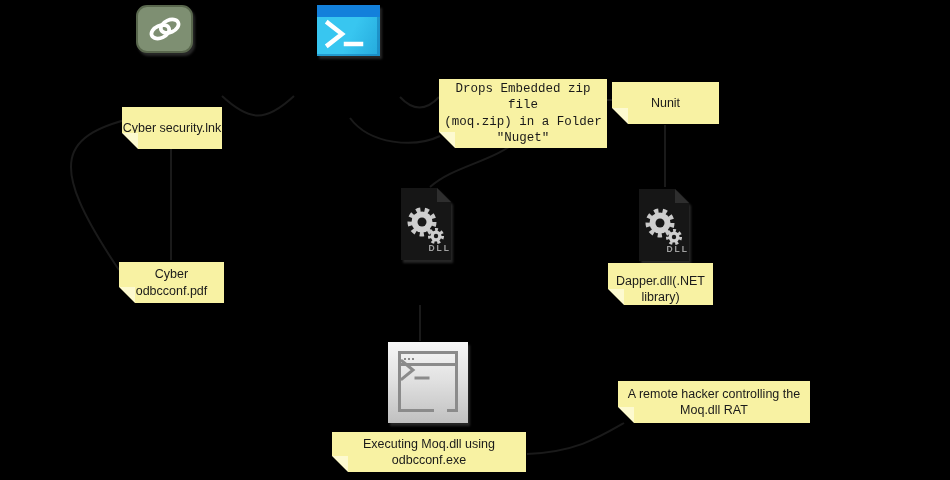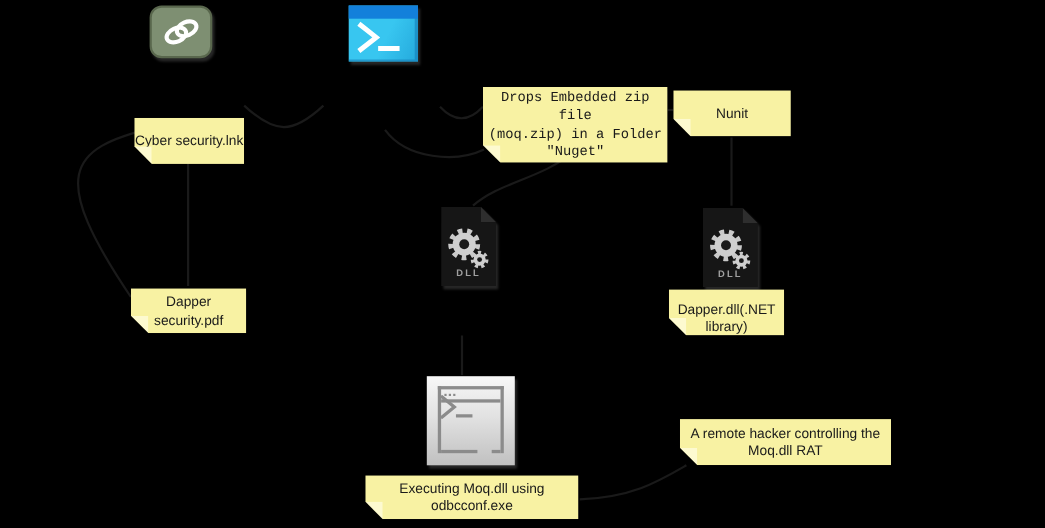--- a/index.html
+++ b/index.html
@@ -54,21 +54,21 @@
   #icon-dll-dapper{left:639px;top:189px;}
   .dll-body{
     position:absolute;inset:0;background:#161616;
     clip-path:polygon(0 0,calc(100% - 14px) 0,100% 14px,100% 100%,0 100%);
   }
   .dll-fold{
     position:absolute;right:0;top:0;width:14px;height:14px;
     background:#2E2E2E;clip-path:polygon(0 0,100% 100%,0 100%);
   }
   .dll-label{
-    position:absolute;left:0;bottom:7px;width:100%;text-align:center;
+    position:absolute;left:0;bottom:7px;width:100%;text-align:right;
     color:#A0A0A0;font-size:8.5px;font-weight:bold;letter-spacing:2px;
   }
   .dll-icon svg{position:absolute;left:0;top:0;}
 
   
   #icon-term{
     left:388px;top:342px;width:80px;height:81px;
     background:linear-gradient(180deg,#F7F7F7 0%,#E2E2E2 45%,#C0C0C0 100%);
   }
   #icon-term .win{
@@ -180,21 +180,21 @@
 (moq.zip) in a Folder "Nuget"</span>
     <div class="fold"></div>
   </div>
 
   <div class="shape note" id="note-nunit">
     <span class="txt">Nunit</span>
     <div class="fold"></div>
   </div>
 
   <div class="shape note" id="note-pdf">
-    <span class="txt">Dapper security.pdf</span>
+    <span class="txt">Cyber odbcconf.pdf</span>
     <div class="fold"></div>
   </div>
 
 
   <div class="shape note" id="note-dapper">
     <span class="txt">Dapper.dll(.NET
 library)</span>
     <div class="fold"></div>
   </div>
 

